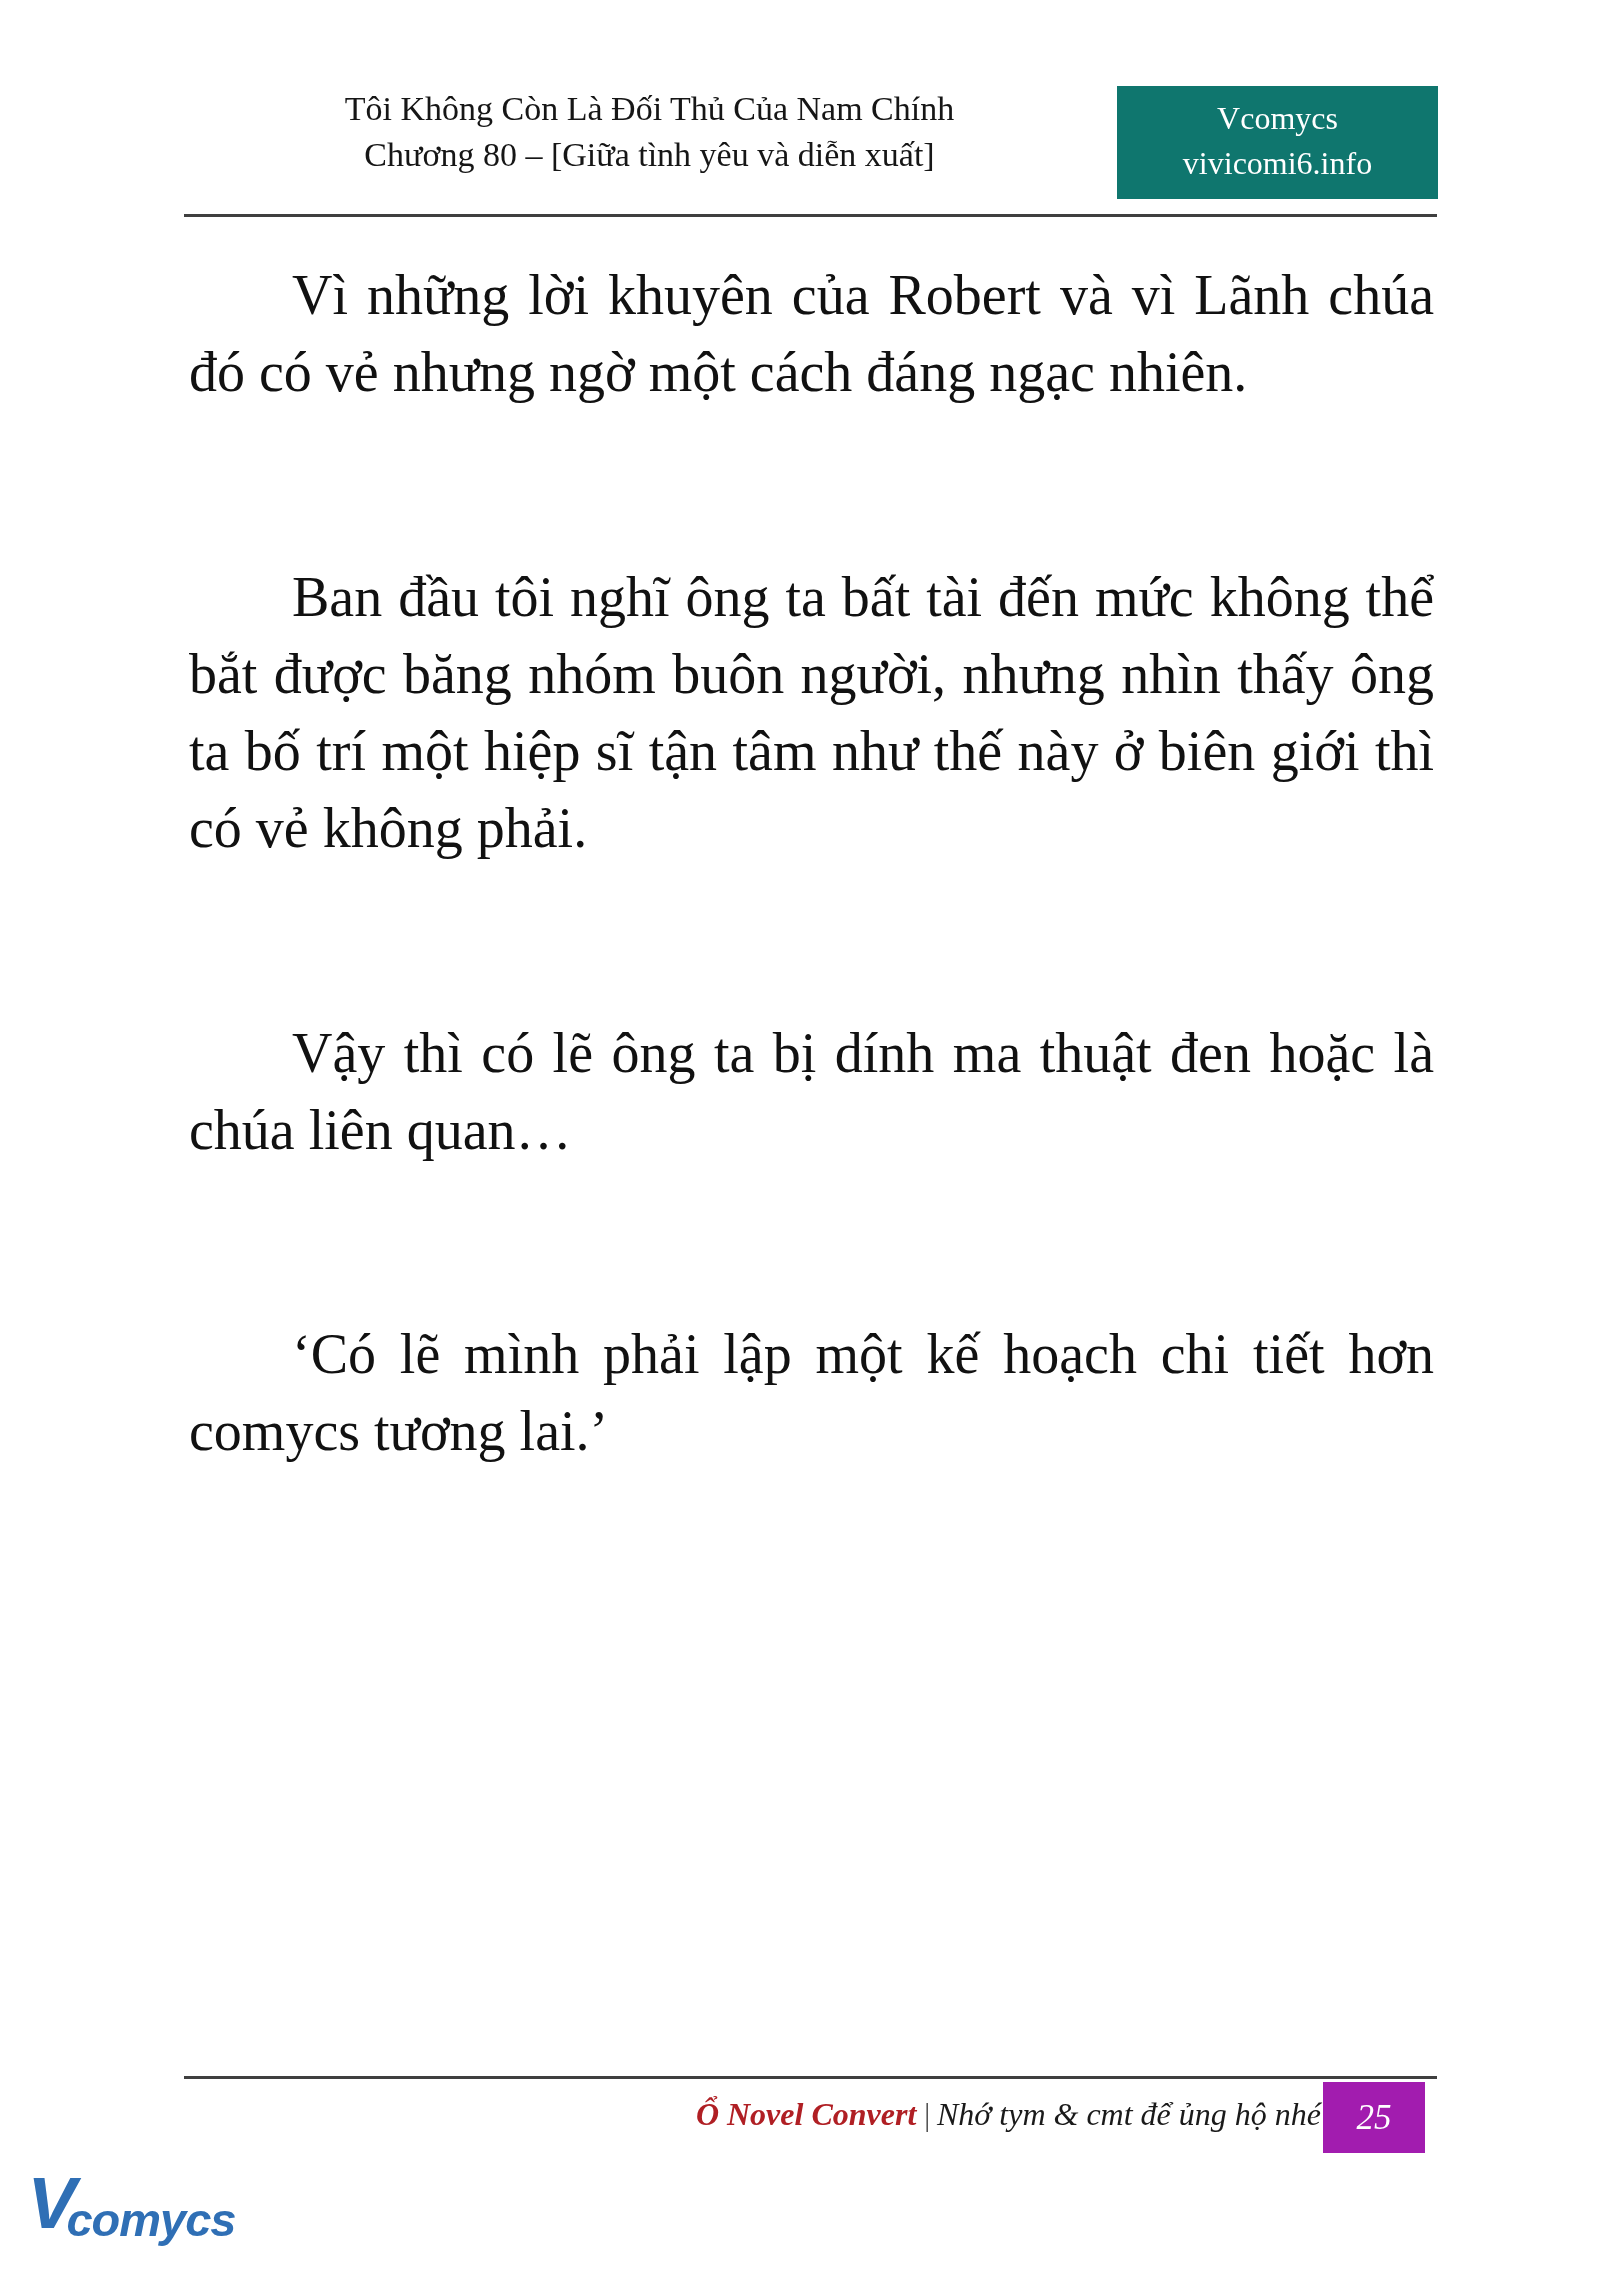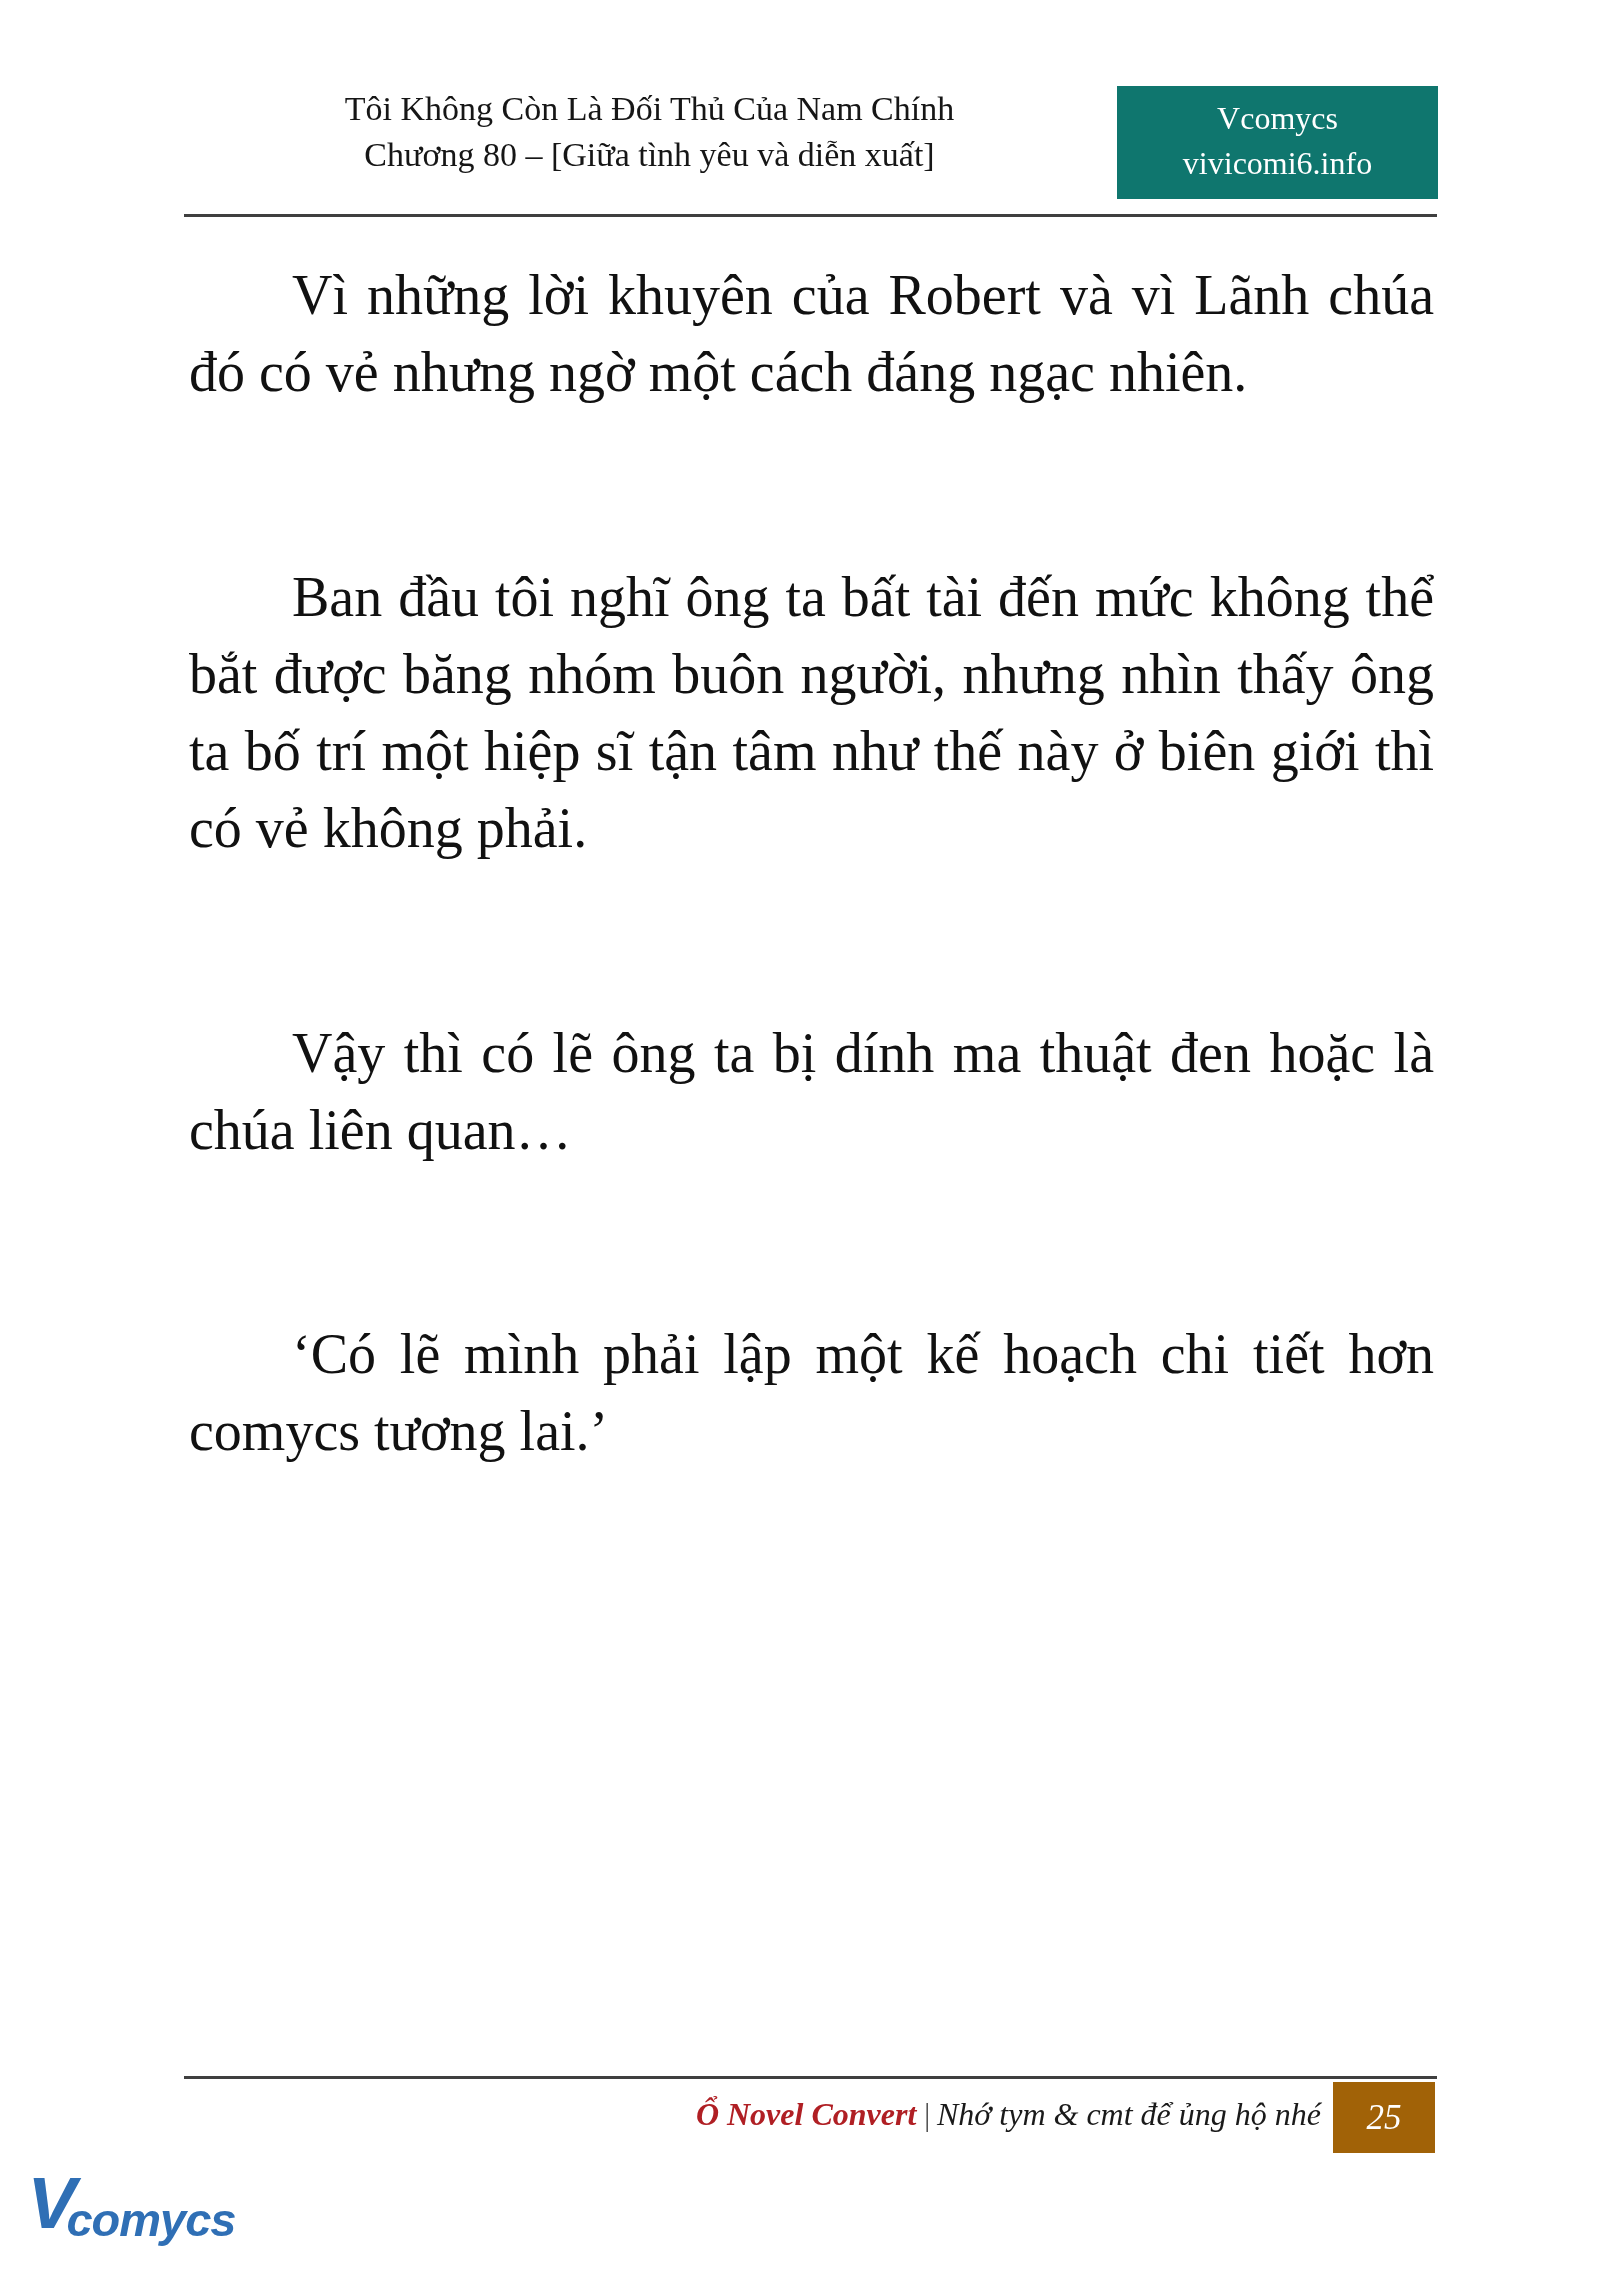--- a/index.html
+++ b/index.html
@@ -122,25 +122,25 @@
   .footer-brand {
     color: #b01f24;
     font-weight: bold;
   }
   .footer-sep {
     color: #555;
     padding: 0 5.9px;
   }
   .page-number-box {
     position: absolute;
-    right: 2px;
+    right: 12px;
     top: 0;
     width: 102px;
     height: 71px;
-    background: #a16207;
+    background: #a21caf;
     color: #ffffff;
     font-family: "Liberation Serif", serif;
     font-size: 35px;
     display: flex;
     align-items: center;
     justify-content: center;
   }
 
   
   .watermark {

